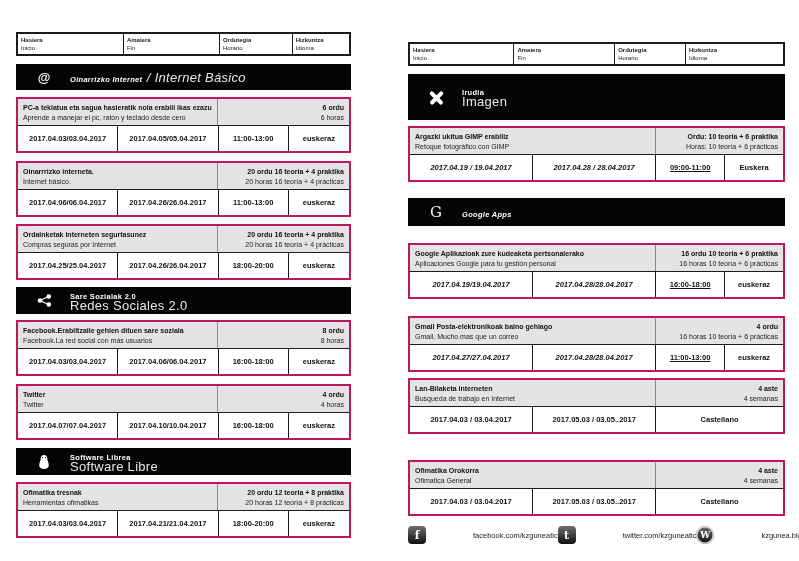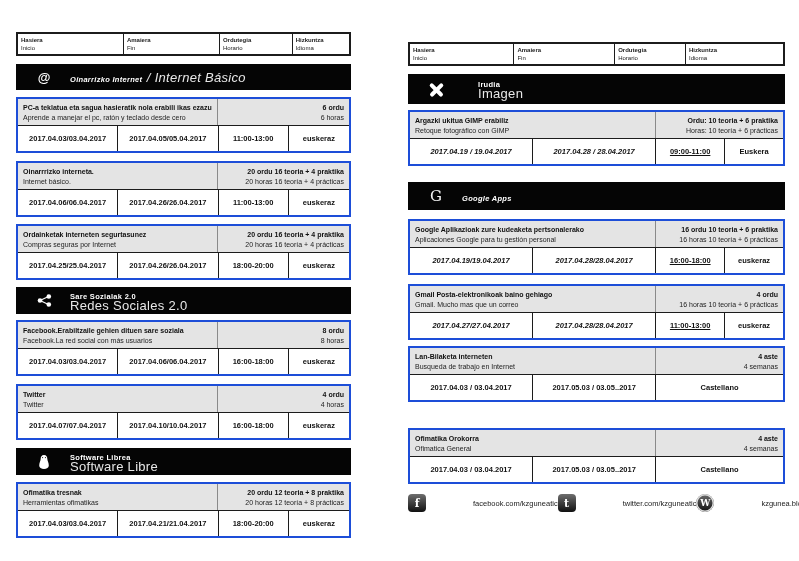--- a/index.html
+++ b/index.html
@@ -23,49 +23,49 @@
   .lw1{width:32%;} .lw2{width:29%;} .lw3{width:22%;} .lw4{width:17%;}
   .rw1{width:28%;} .rw2{width:27%;} .rw3{width:19%;} .rw4{width:26%;}
 
   
   .banner{background:#050505;color:#fff;display:flex;align-items:center;padding-left:12px;box-sizing:border-box;}
   .banner .bicon{width:32px;display:flex;align-items:center;justify-content:center;flex:0 0 32px;}
   .banner .btxt{margin-left:10px;}
   .b-eu{font-size:7.5px;font-weight:bold;letter-spacing:.3px;line-height:9px;display:block;}
   .b-es{font-size:13px;color:#e8e8e8;letter-spacing:.3px;line-height:9px;display:block;}
   .b-inline .b-eu,.b-inline .b-es{display:inline;font-style:italic;}
-  .h26{height:26px;} .h27{height:27px;} .h28{height:28px;} .h30{height:30px;gap:16px;}
+  .h26{height:26px;} .h27{height:27px;} .h28{height:28px;} .h30{height:46px;}
 
   .at-glyph{font-size:13px;font-weight:bold;color:#fff;line-height:13px;}
   .g-glyph{font-family:"DejaVu Serif", serif;font-size:15px;color:#f5f5f5;line-height:15px;}
   .x-icon{position:relative;width:15px;height:15px;display:inline-block;}
   .x-icon i{position:absolute;left:-1px;top:6px;width:17px;height:3.5px;background:#fff;border-radius:2px;}
   .x-icon i:first-child{transform:rotate(45deg);}
   .x-icon i:last-child{transform:rotate(-45deg);}
 
   
-  .course{border:2px solid #1d4ed8;background:#fff;}
+  .course{border:2px solid #be185d;background:#fff;}
   .chead{display:flex;background:#e4e4e4;border-bottom:1px solid #1c1c1c;}
   .ctitle{padding:4px 4px 3px 5px;box-sizing:border-box;border-right:1px solid #8a8a8a;}
   .cdur{flex:1;text-align:right;padding:4px 5px 3px 4px;}
   #col-left .ctitle{width:60.5%;}
   #col-right .ctitle{width:66%;}
   .t-eu{font-size:7px;font-weight:bold;line-height:9.5px;color:#111;}
   .t-es{font-size:7px;line-height:9.5px;color:#222;}
   .crow{display:flex;}
   .ccell{box-sizing:border-box;border-right:1px solid #1c1c1c;text-align:center;font-size:7.5px;font-weight:bold;padding:8px 2px;line-height:9px;color:#111;}
   .ccell:last-child{border-right:none;flex:1;}
   #col-left .c-start,#col-left .c-end{width:30.3%;}
   #col-left .c-time{width:21.2%;}
   #col-right .c4 .c-start,#col-right .c4 .c-end{width:33%;font-style:italic;}
   #col-right .c4 .c-time{width:18.5%;text-decoration:underline;}
   #col-right .c3 .c-start,#col-right .c3 .c-end{width:33%;}
 
   
-  .mt6{margin-top:6px;} .mt7{margin-top:7px;} .mt8{margin-top:8px;} .mt9{margin-top:9px;} .mt16{margin-top:16px;} .mt26{margin-top:26px;}
+  .mt6{margin-top:6px;} .mt7{margin-top:7px;} .mt8{margin-top:8px;} .mt9{margin-top:17px;} .mt16{margin-top:16px;} .mt26{margin-top:26px;}
 
   
   .footer{display:flex;justify-content:space-between;align-items:center;margin-top:10px;padding-right:6px;}
   .flink{display:flex;align-items:center;cursor:pointer;}
   .fbadge{width:18px;height:18px;border-radius:4px;background:linear-gradient(#6e6e6e,#101010);
           color:#fff;display:flex;align-items:center;justify-content:center;
           font-size:11px;font-weight:bold;font-family:"DejaVu Serif", serif;}
   .fbadge.round{border-radius:50%;box-shadow:inset 0 0 0 1.5px #dcdcdc;font-size:9px;}
   .flabel{font-size:7.5px;color:#222;margin-left:6px;padding-left:41px;}
 </style>

